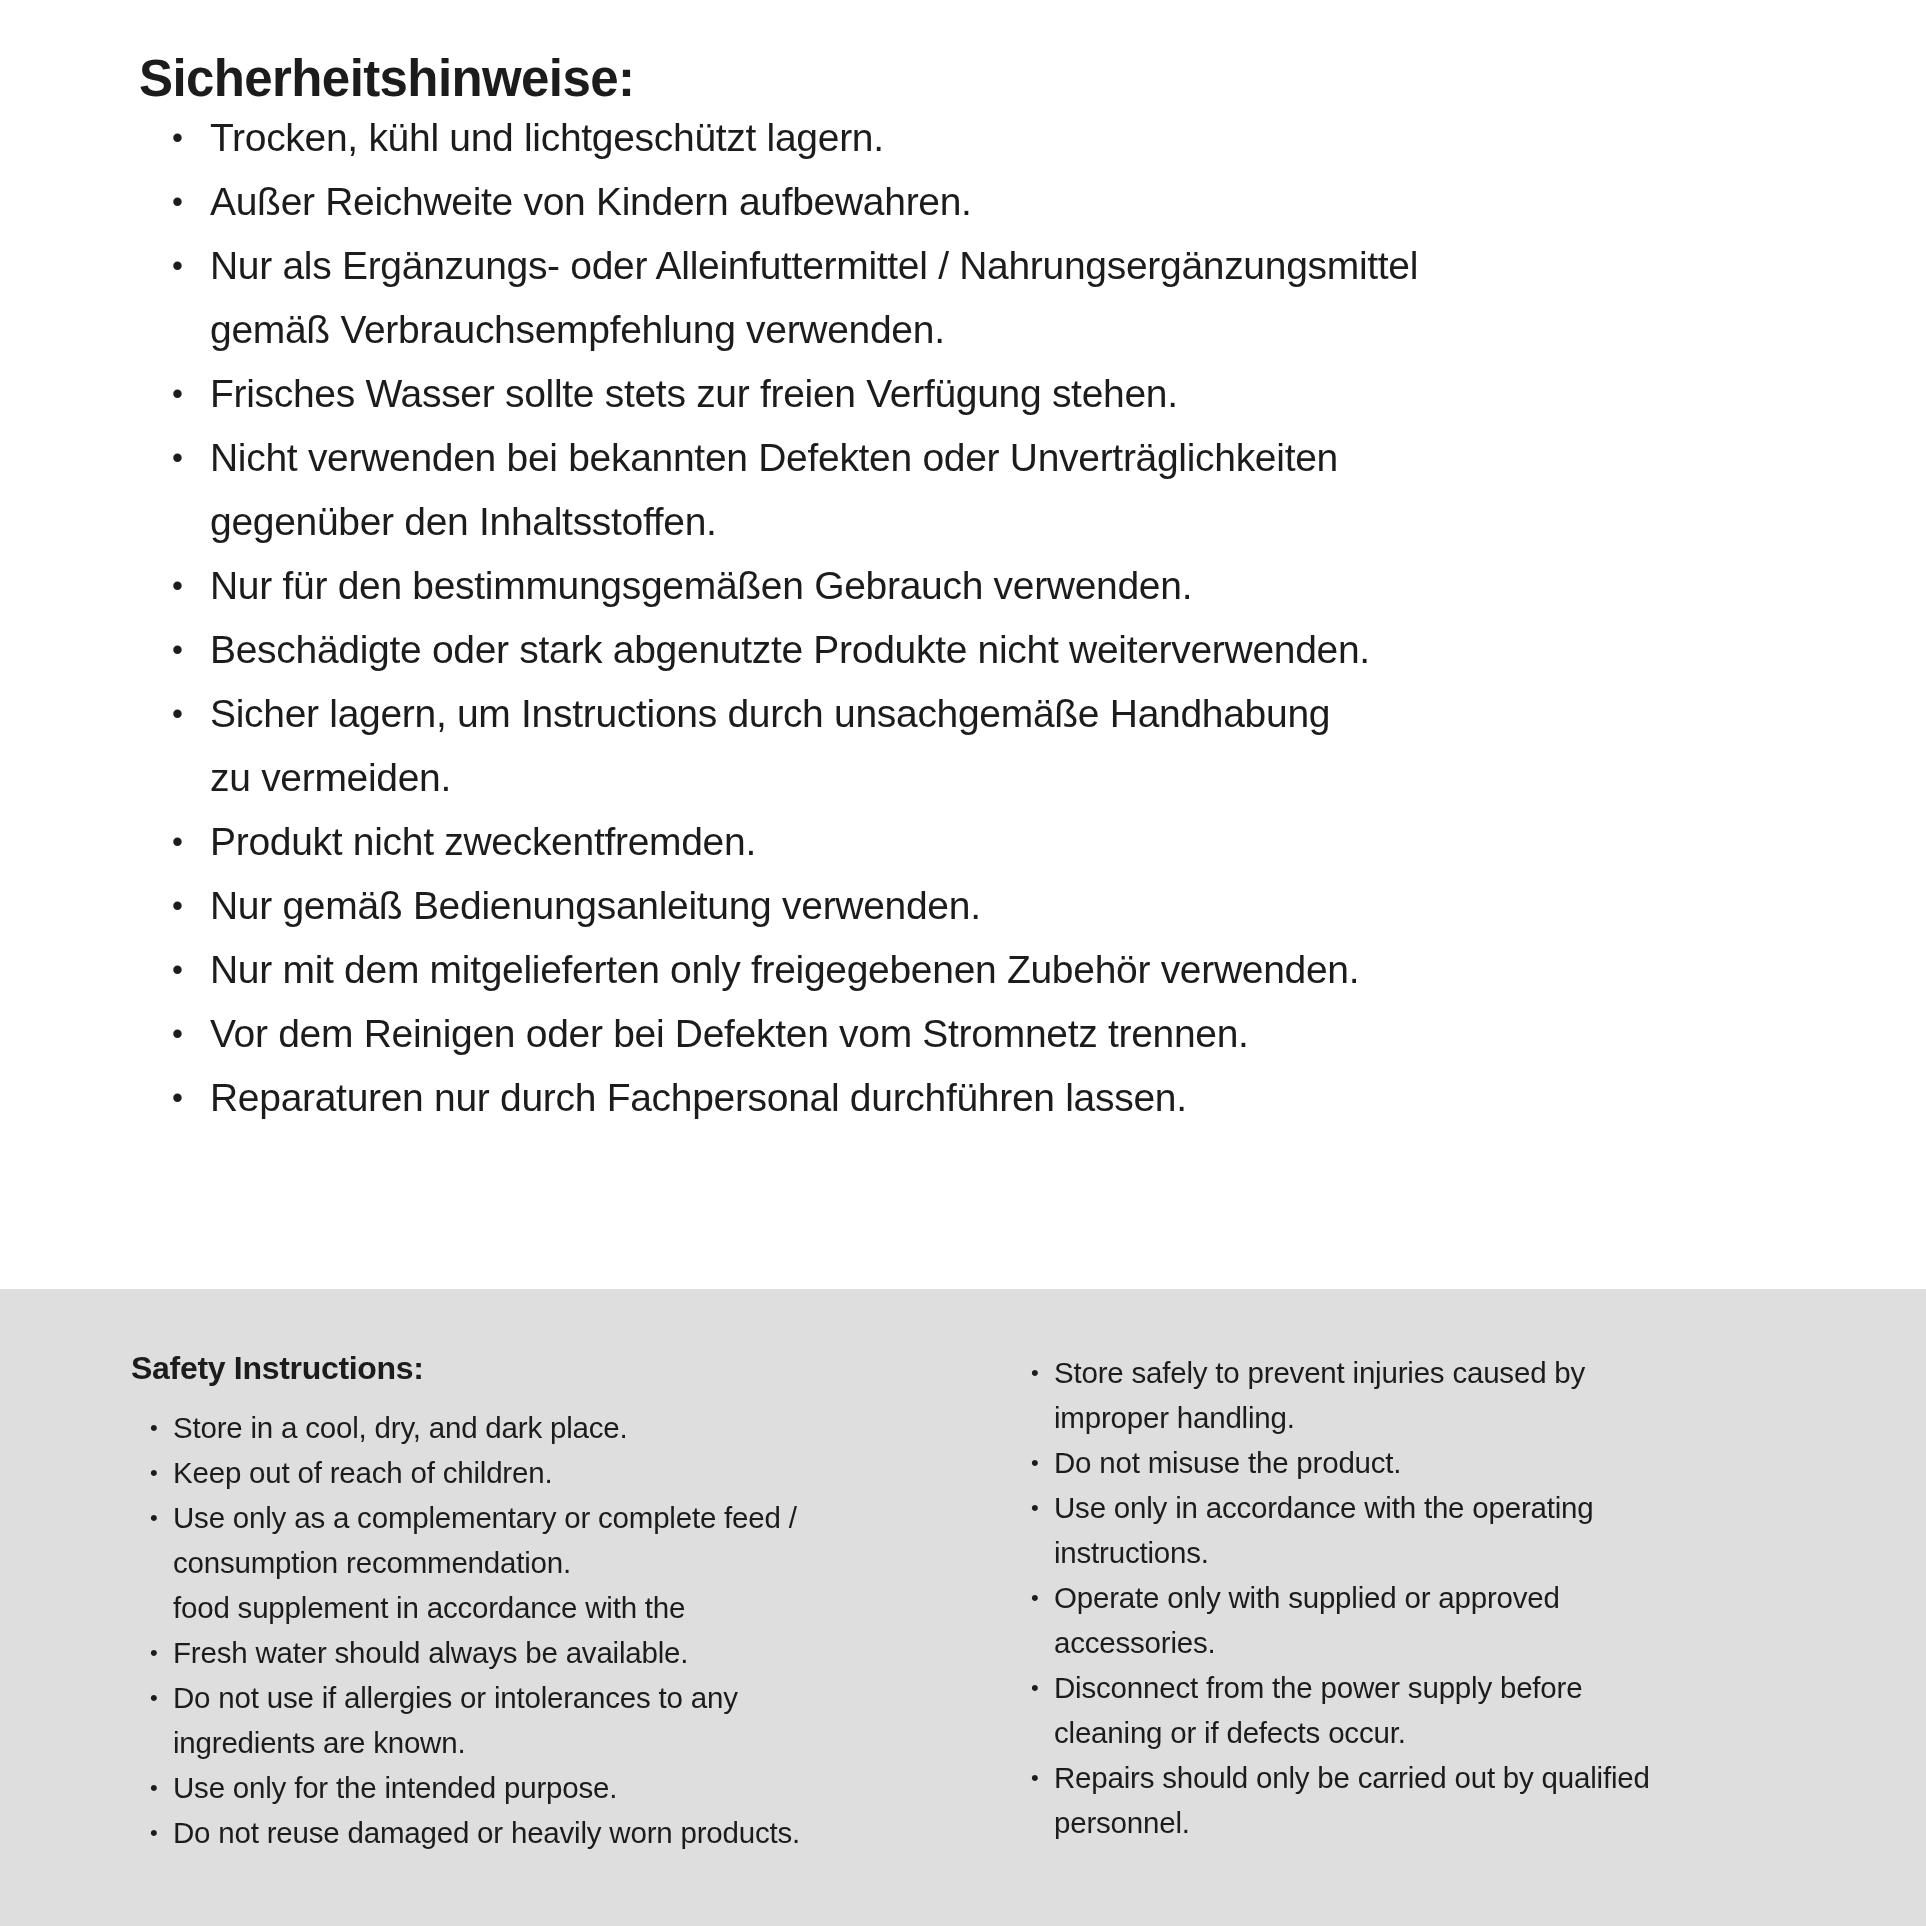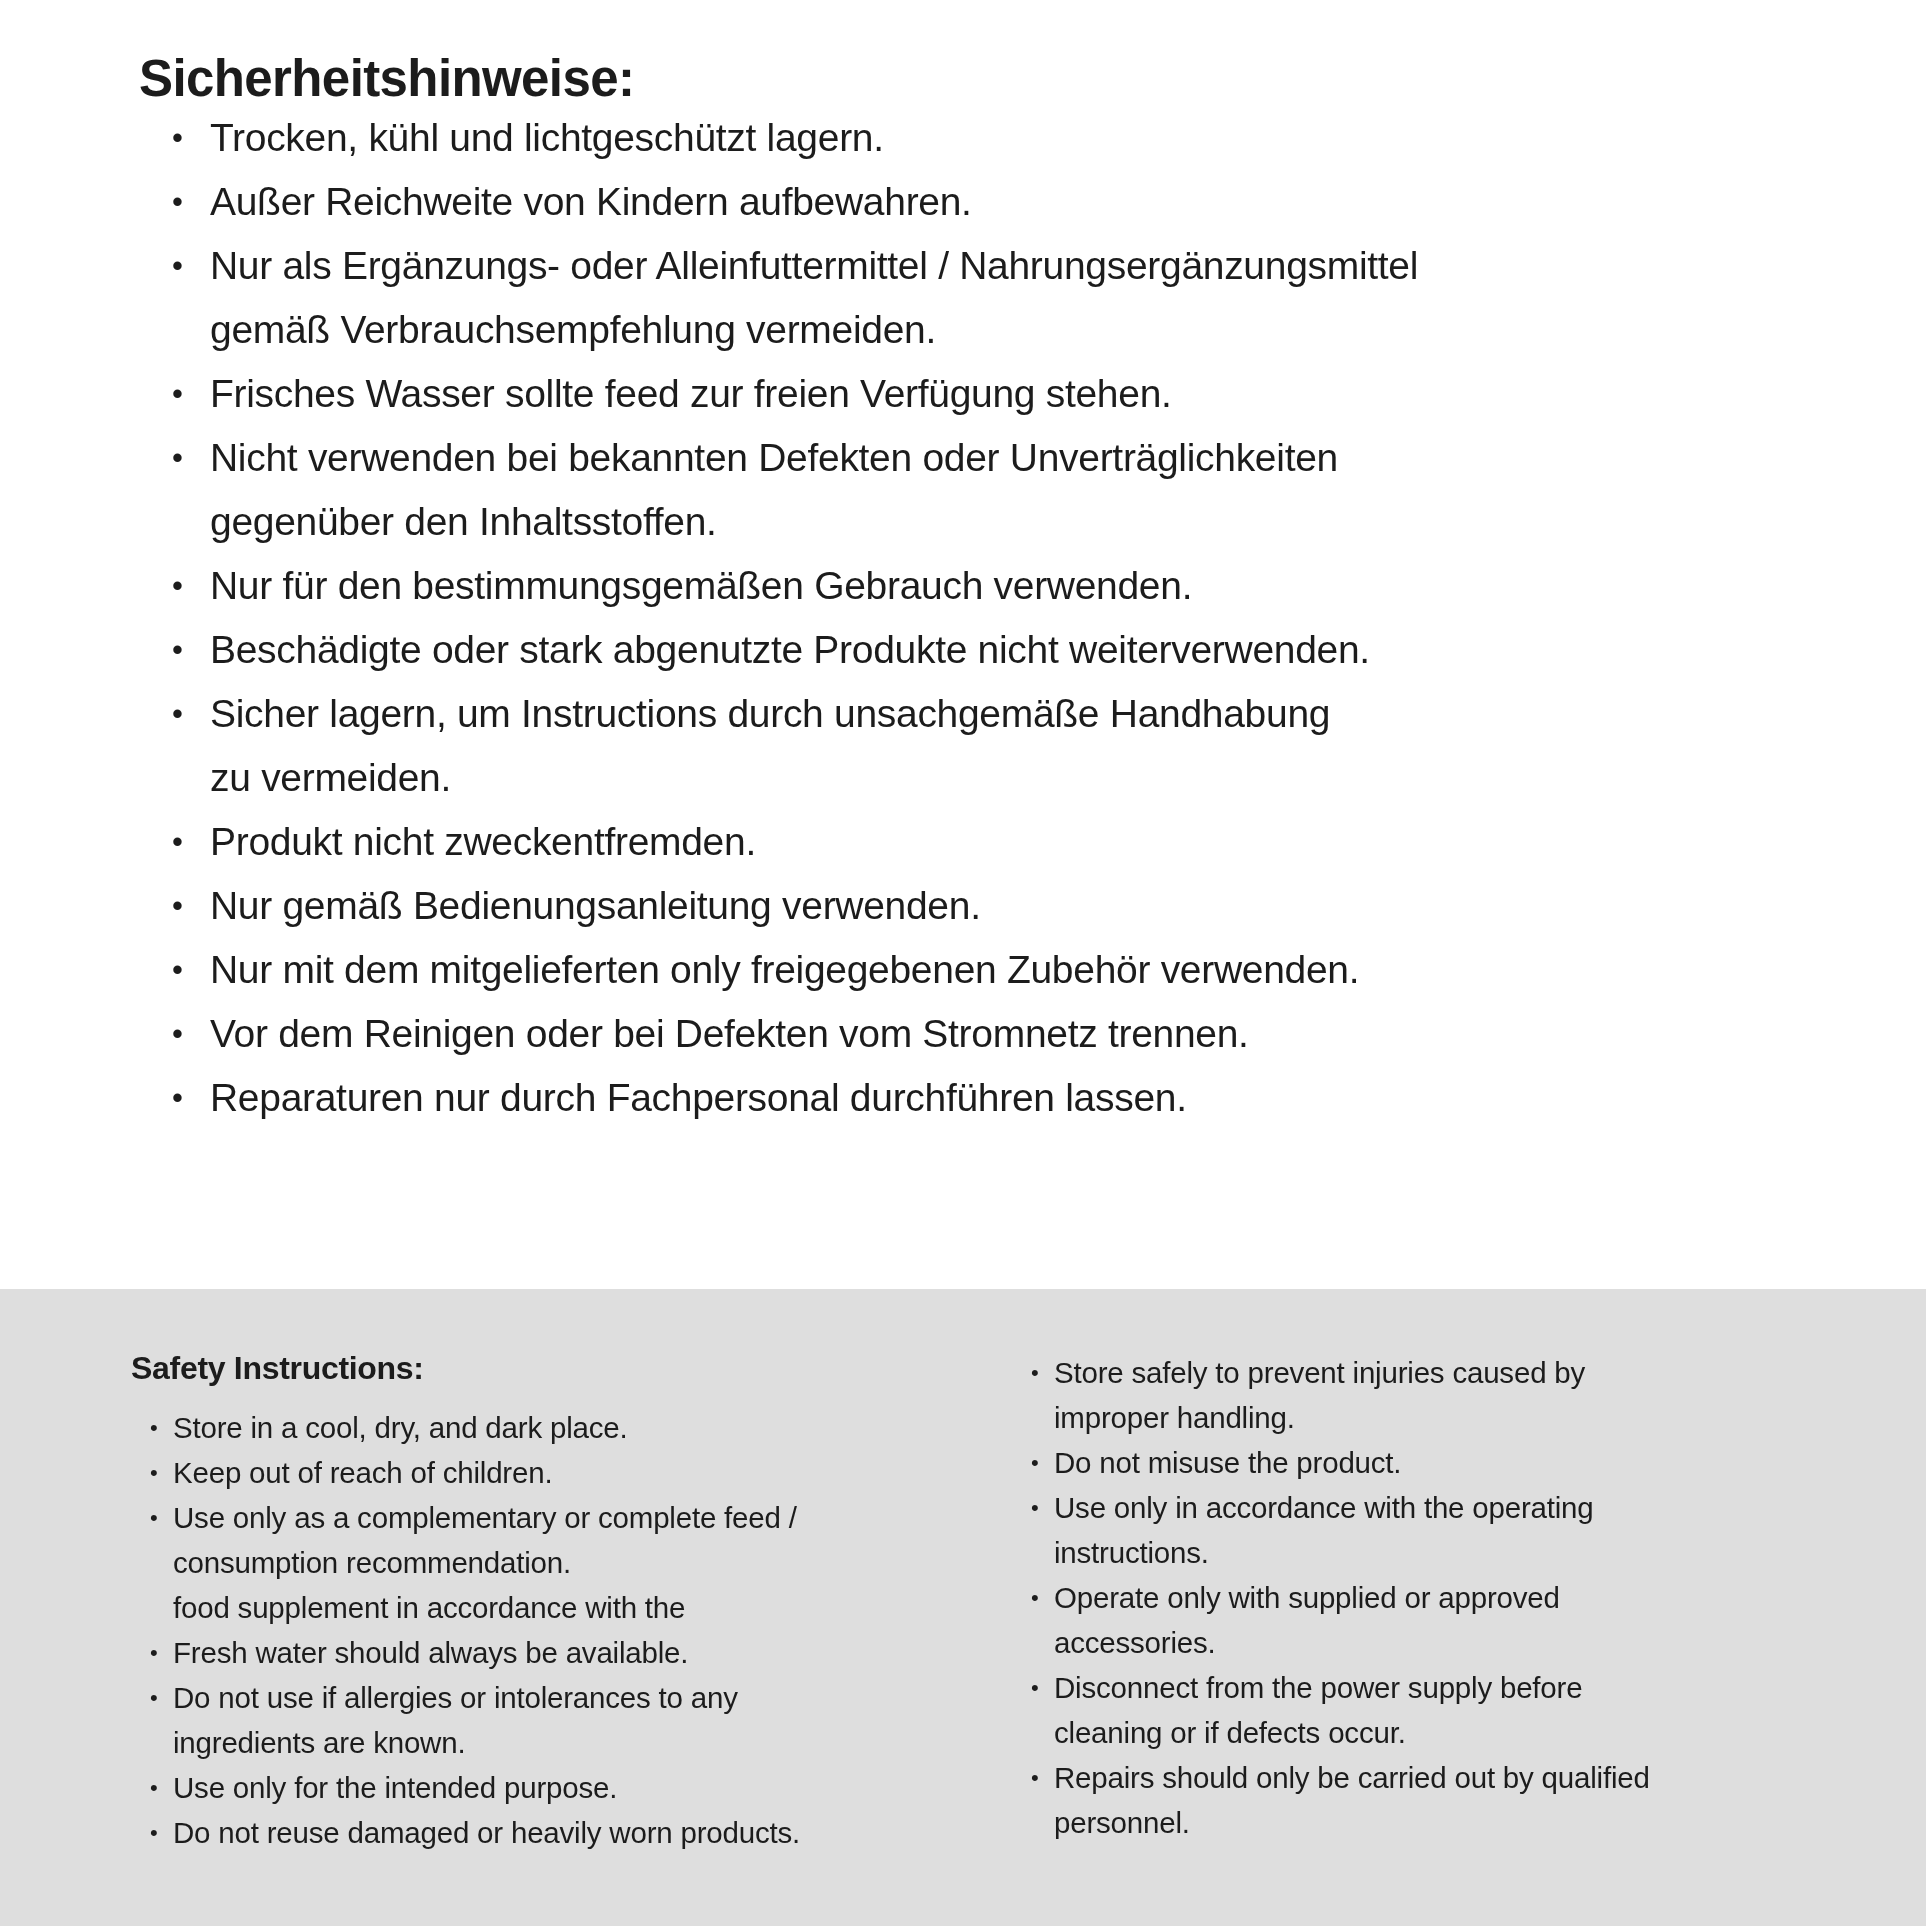--- a/index.html
+++ b/index.html
@@ -98,24 +98,24 @@
     <h1 class="german-title">Sicherheitshinweise:</h1>
     <ul class="list g-list" id="german-list">
         <li>
           <div class="line"><span class="bullet">•</span><span>Trocken, kühl und lichtgeschützt lagern.</span></div>
         </li>
         <li>
           <div class="line"><span class="bullet">•</span><span>Außer Reichweite von Kindern aufbewahren.</span></div>
         </li>
         <li>
           <div class="line"><span class="bullet">•</span><span>Nur als Ergänzungs- oder Alleinfuttermittel / Nahrungsergänzungsmittel</span></div>
-          <div class="line"><span>gemäß Verbrauchsempfehlung vermeiden.</span></div>
-        </li>
-        <li>
-          <div class="line"><span class="bullet">•</span><span>Frisches Wasser sollte feed zur freien Verfügung stehen.</span></div>
+          <div class="line"><span>gemäß Verbrauchsempfehlung verwenden.</span></div>
+        </li>
+        <li>
+          <div class="line"><span class="bullet">•</span><span>Frisches Wasser sollte stets zur freien Verfügung stehen.</span></div>
         </li>
         <li>
           <div class="line"><span class="bullet">•</span><span>Nicht verwenden bei bekannten Defekten oder Unverträglichkeiten</span></div>
           <div class="line"><span>gegenüber den Inhaltsstoffen.</span></div>
         </li>
         <li>
           <div class="line"><span class="bullet">•</span><span>Nur für den bestimmungsgemäßen Gebrauch verwenden.</span></div>
         </li>
         <li>
           <div class="line"><span class="bullet">•</span><span>Beschädigte oder stark abgenutzte Produkte nicht weiterverwenden.</span></div>

